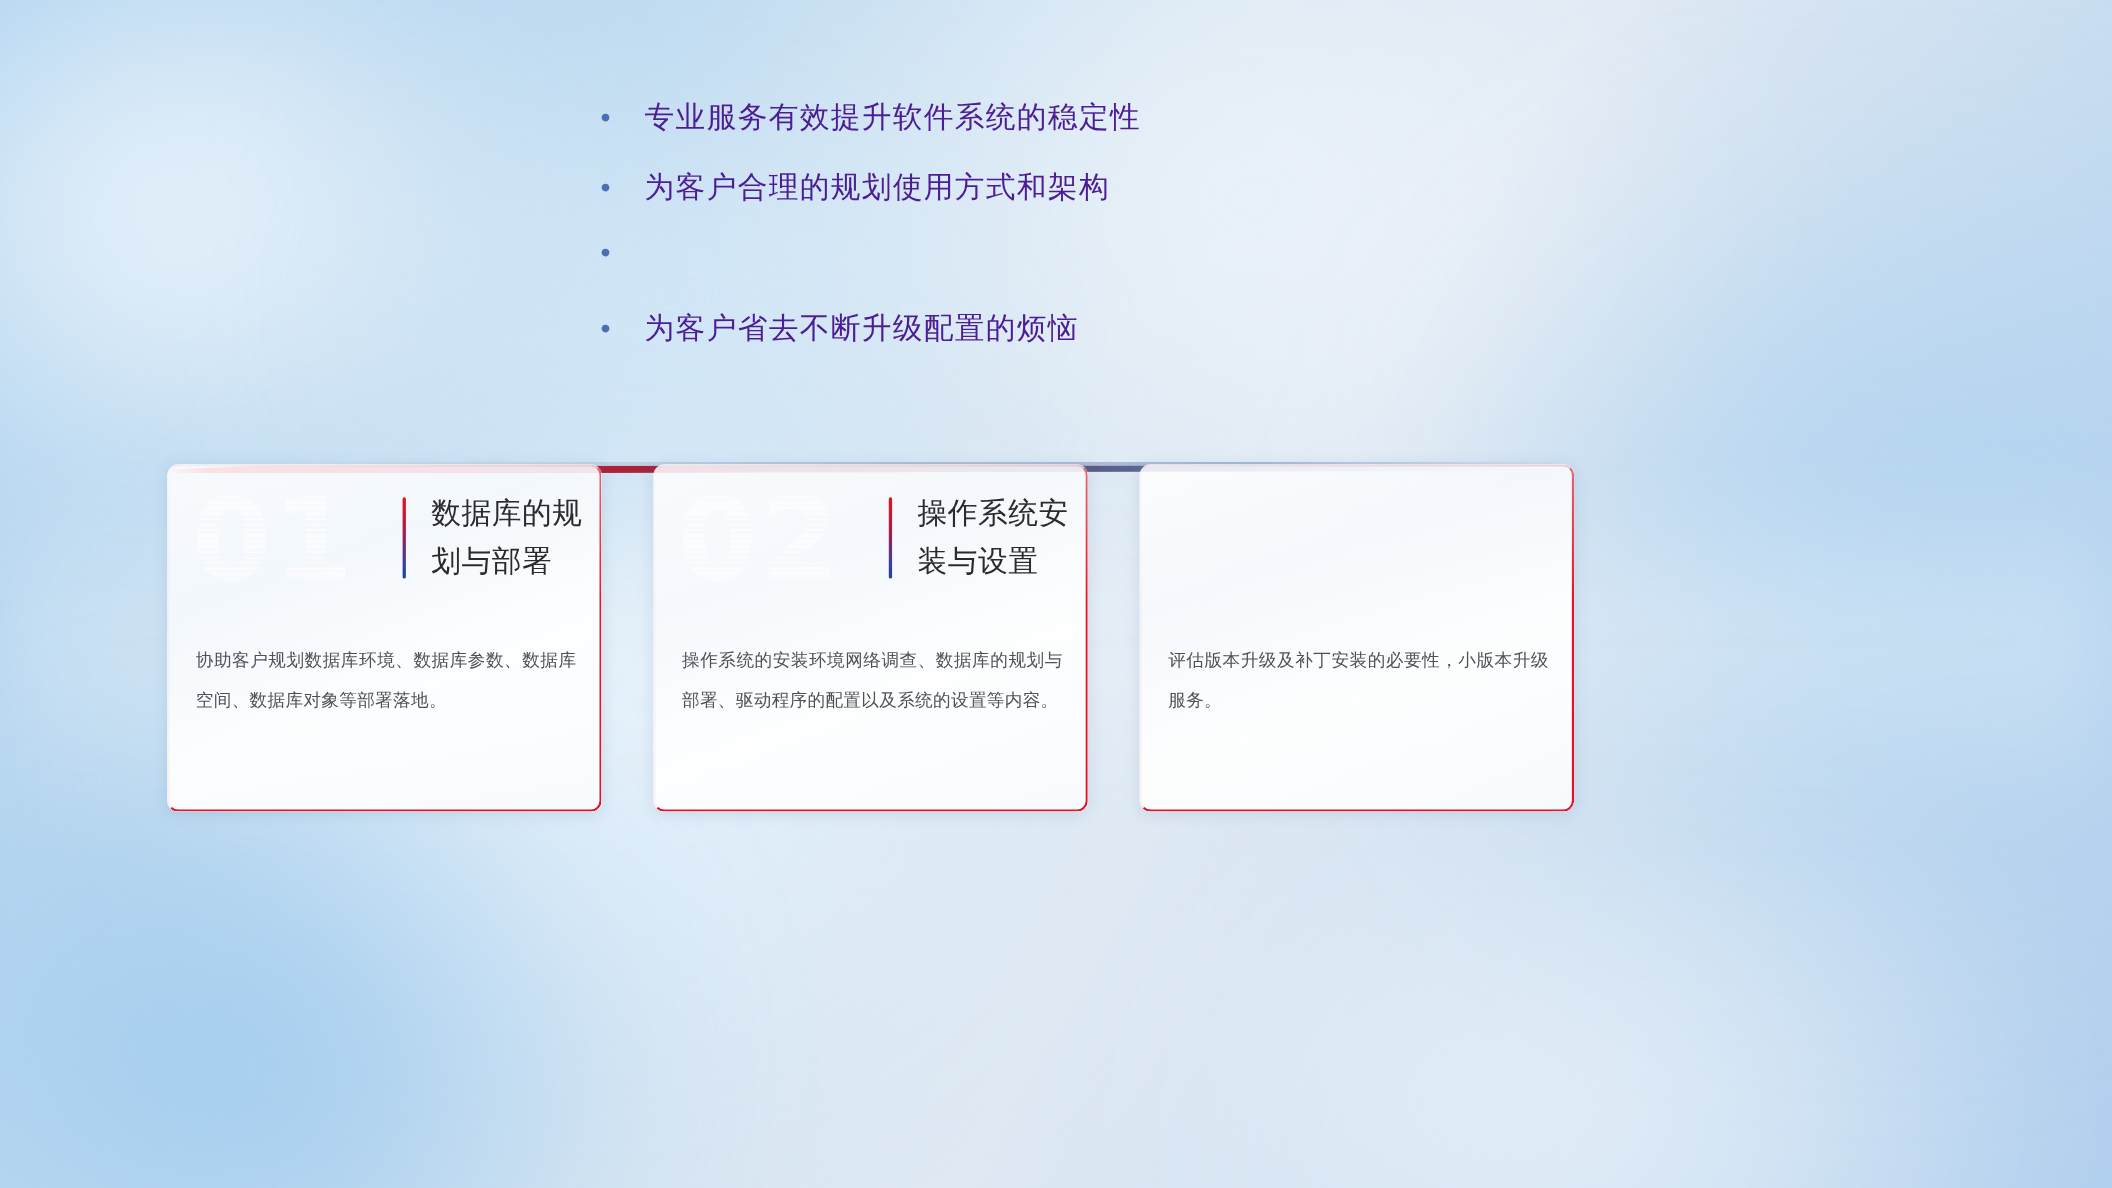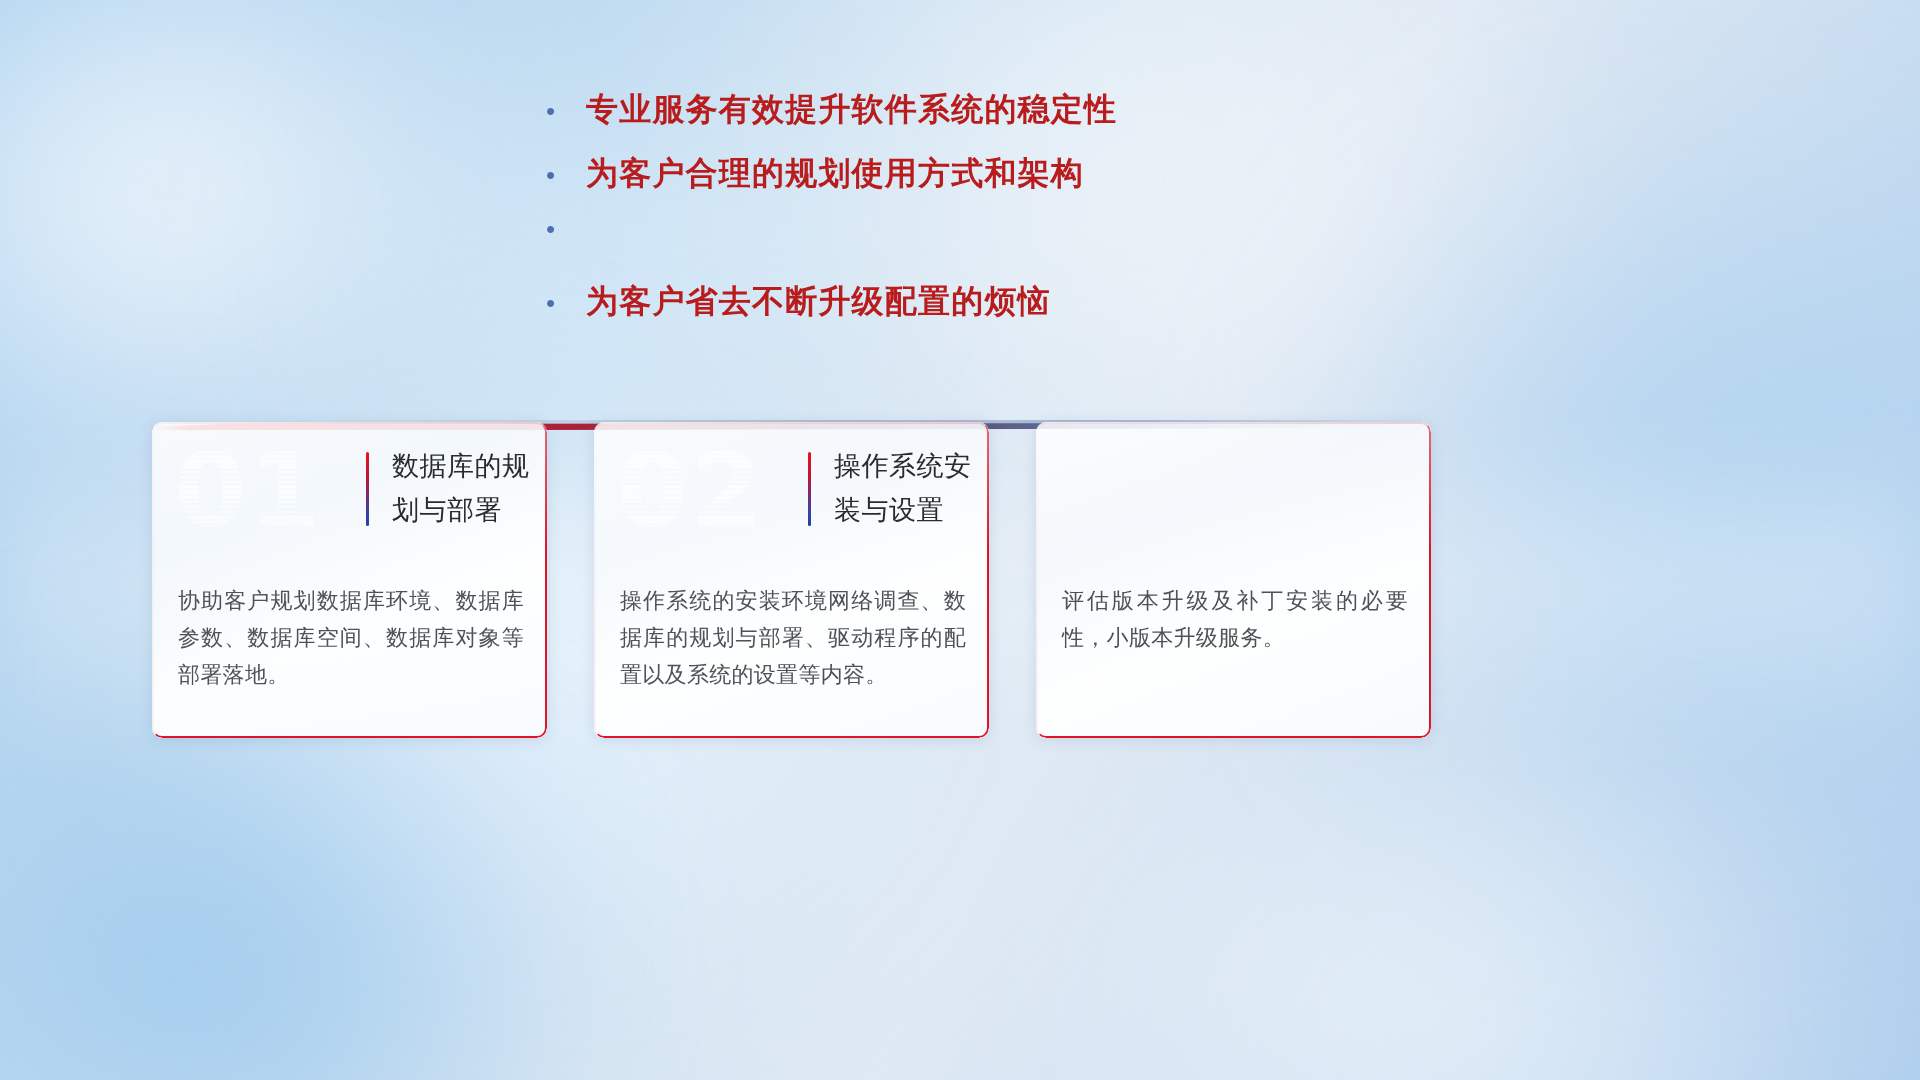--- a/index.html
+++ b/index.html
@@ -52,22 +52,22 @@
   .bullet-row{
     display:flex;align-items:baseline;
     height:64px;
   }
   .bullet-dot{
     width:40px;flex:0 0 40px;
     font-size:26px;line-height:1;color:#4a6fb5;
     text-align:left;padding-left:6px;
   }
   .bullet-text{
-    font-size:32px;letter-spacing:1.2px;
-    color:#b91c1c;font-weight:700;
+    font-size:27px;letter-spacing:1.2px;
+    color:#4c1d95;font-weight:400;
     white-space:nowrap;
   }
 
   
   .divider-wrap{
     position:absolute;left:150px;top:416px;width:1275px;height:20px;z-index:3;
   }
   .divider-thick{
     position:absolute;left:0;top:7px;width:100%;height:7px;
     background:linear-gradient(90deg,
@@ -165,21 +165,21 @@
     background:linear-gradient(180deg,#e8121f 0%,#c01636 32%,#7a2a6e 58%,#3a40a0 82%,#1f3fa8 100%);
     border-radius:2px;
   }
   .card-title{
     position:absolute;left:240px;top:22px;width:150px;
     font-size:27px;line-height:44px;font-weight:500;
     color:#2b2b2e;letter-spacing:.5px;
   }
   .card-body{
     position:absolute;left:26px;top:160px;width:346px;
-    font-size:22px;line-height:37px;color:#4e5156;letter-spacing:.3px;
+    font-size:16px;line-height:37px;color:#4e5156;letter-spacing:.3px;
     text-align:justify;
   }
 </style>
 </head>
 <body>
 
 <div class="bg">
   <div class="bg-base"></div>
   <div class="glow glow-a"></div>
   <div class="glow glow-g"></div>

